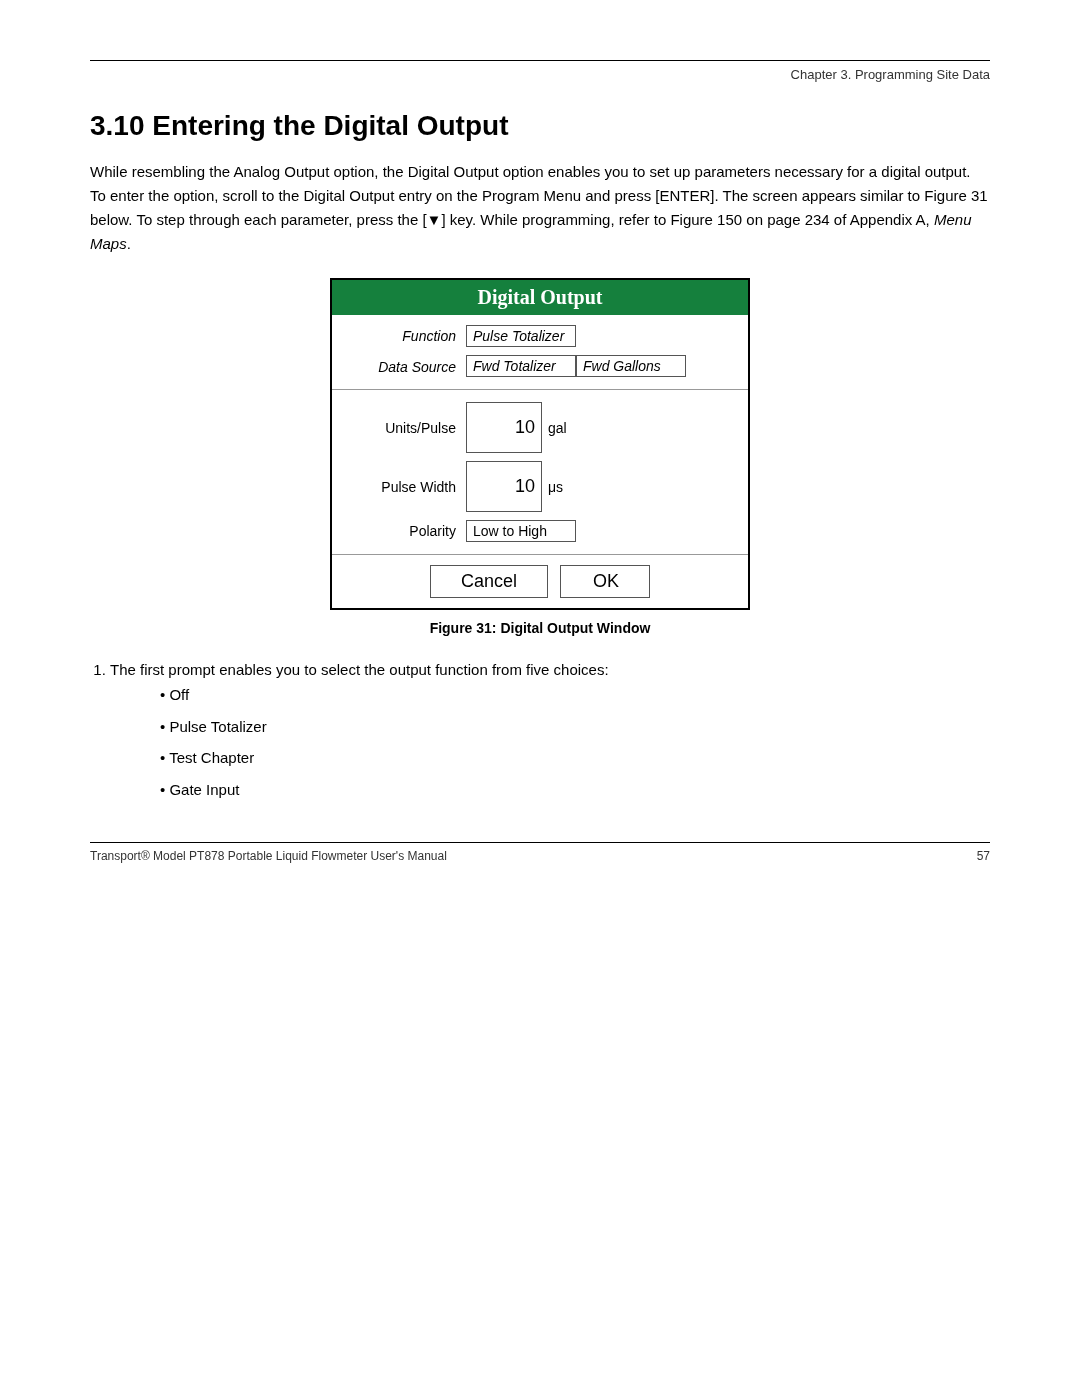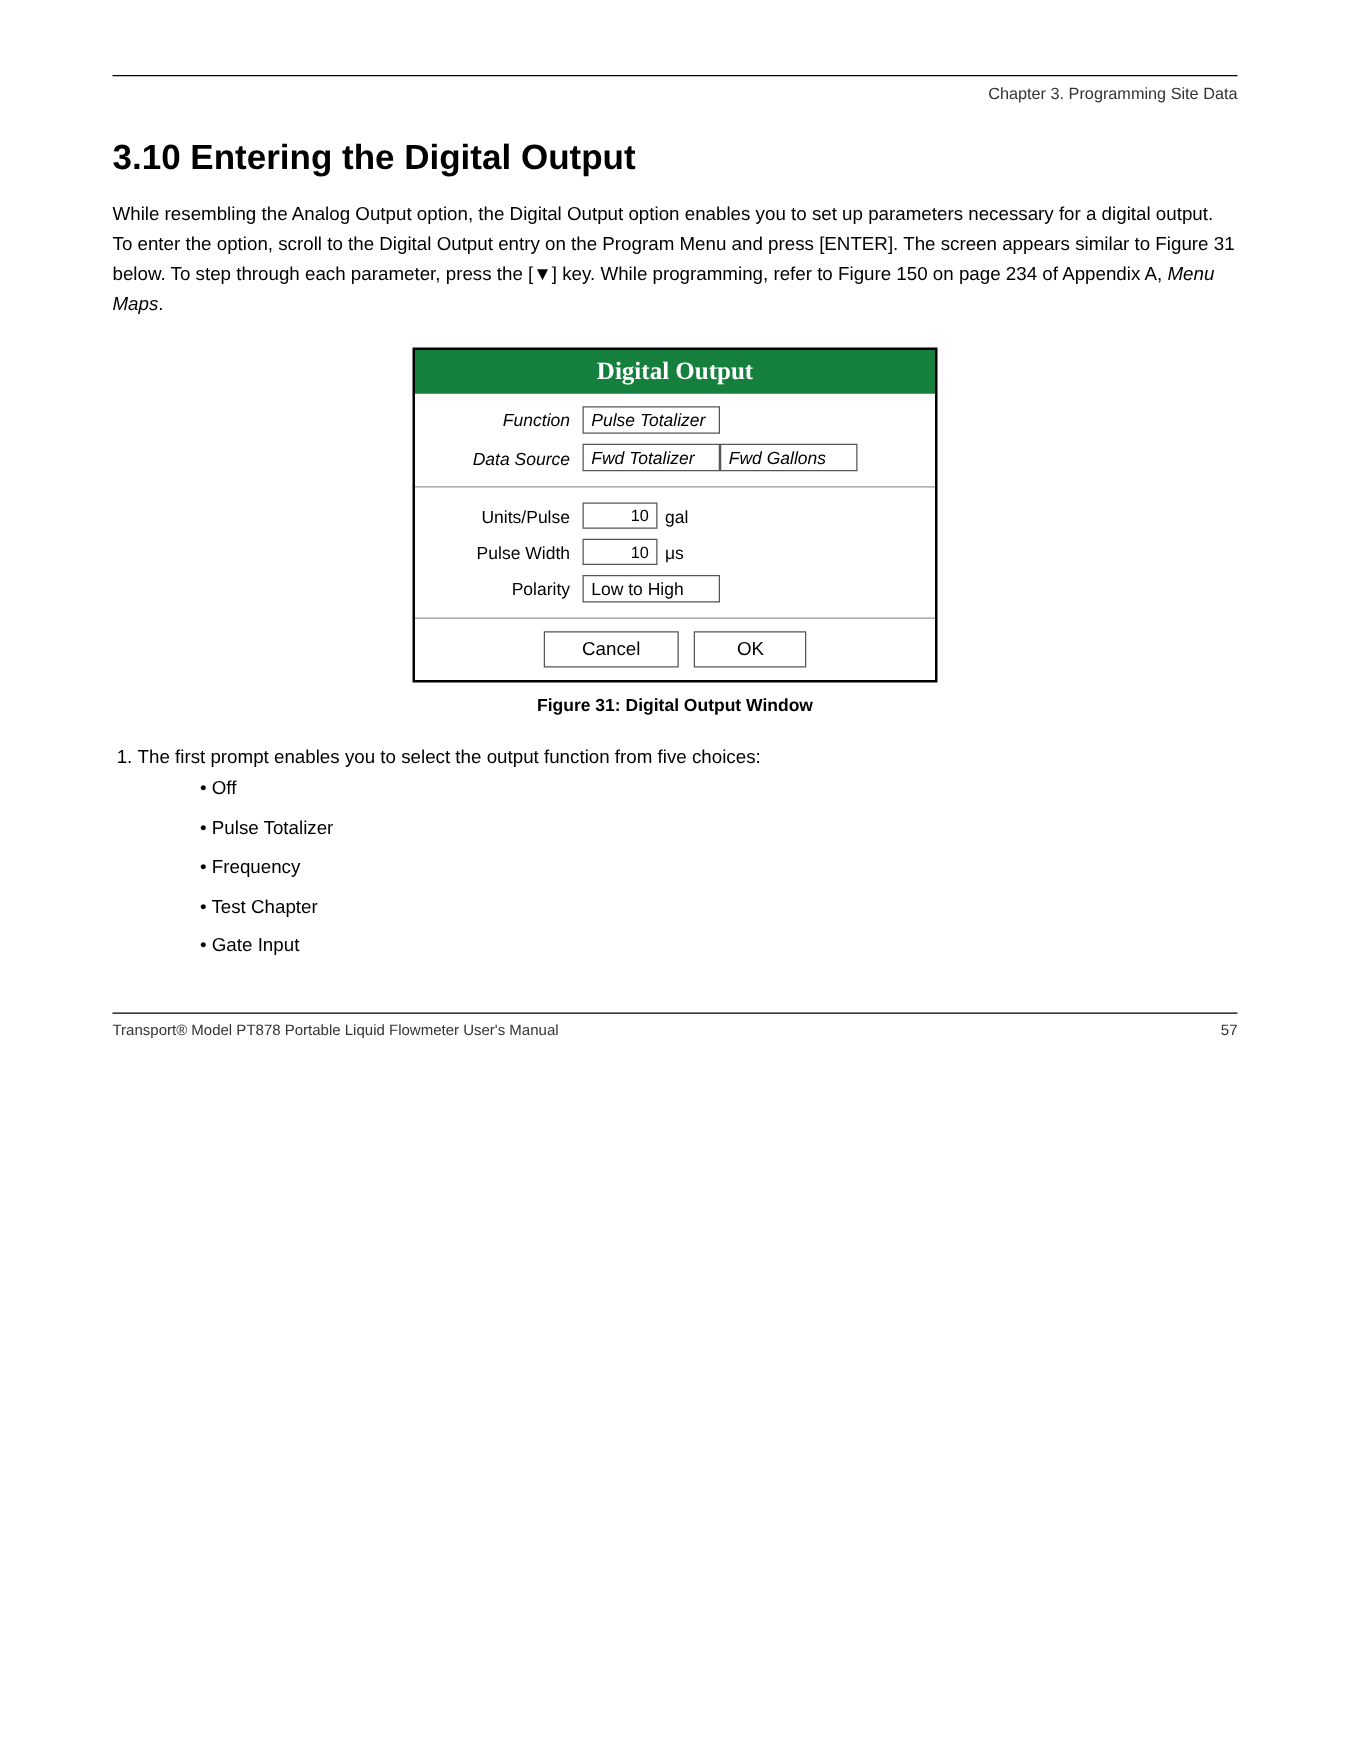--- a/index.html
+++ b/index.html
@@ -113,25 +113,25 @@
       border: 1px solid #555;
       padding: 2px 6px;
       font-size: 14px;
       font-family: Arial, sans-serif;
       background: #fff;
       min-width: 110px;
     }
 
     .dialog-field-number {
       border: 1px solid #555;
-      padding: 2px 6px;
-      font-size: 13px;
+      padding: 14px 6px;
+      font-size: 18px;
       font-family: Arial, sans-serif;
       background: #fff;
-      width: 60px;
+      width: 76px;
       text-align: right;
     }
 
     .dialog-unit {
       margin-left: 6px;
       font-size: 14px;
       font-family: Arial, sans-serif;
       text-align: right;
     }
 
@@ -149,24 +149,25 @@
       display: flex;
       justify-content: center;
       gap: 12px;
       padding: 10px 14px;
     }
 
     .dialog-btn {
       border: 1px solid #555;
       background: #fff;
       padding: 5px 30px;
-      font-size: 15px;
+      font-size: 18px;
       font-family: Arial, sans-serif;
       cursor: pointer;
       min-width: 90px;
+      text-align: right;
     }
 
     .dialog-btn-ok {
       min-width: 90px;
     }
 
     
     .figure-caption {
       text-align: center;
       font-size: 14px;
@@ -295,21 +296,20 @@
   <div class="figure-caption">
     <strong>Figure 31: Digital Output Window</strong>
   </div>
 
   <ol class="num-list">
     <li>
       <span>The first prompt enables you to select the output function from five choices:</span>
       <ul class="bullet-list">
         <li>Off</li>
         <li>Pulse Totalizer</li>
-        <li>Frequency</li>
         <li>Test Chapter</li>
         <li>Gate Input</li>
       </ul>
     </li>
   </ol>
 
   <hr class="footer-rule">
   <div class="footer-text">
     <span>Transport® Model PT878 Portable Liquid Flowmeter User's Manual</span>
     <span>57</span>

